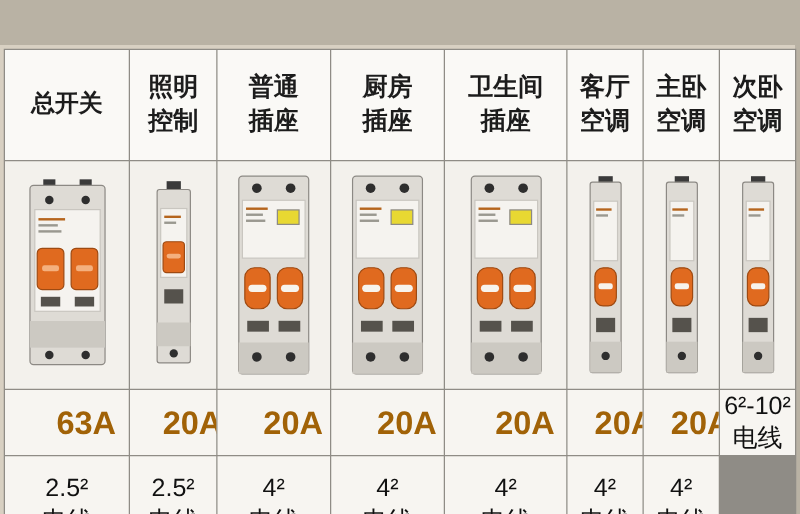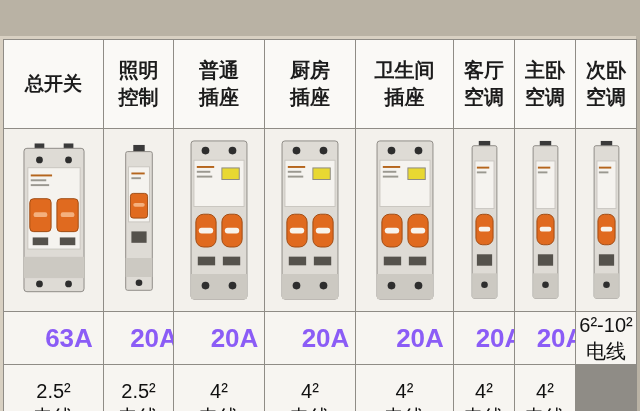--- a/index.html
+++ b/index.html
@@ -38,21 +38,21 @@
     font-weight:700;
     color:#1c1c1c;
     white-space:pre-line;
     line-height:1.35;
   }
   .cell.header.big{font-size:19px;}
   .cell.image{background:#f3f1ec;}
   .cell.amp{
     font-size:26px;
     font-weight:700;
-    color:#8b5cf6;
+    color:#a16207;
     padding-left:31px;
   }
   .cell.wire{
     font-size:20px;
     font-weight:400;
     color:#111;
     white-space:pre-line;
     line-height:1.3;
   }
   svg.breaker{display:block;}

